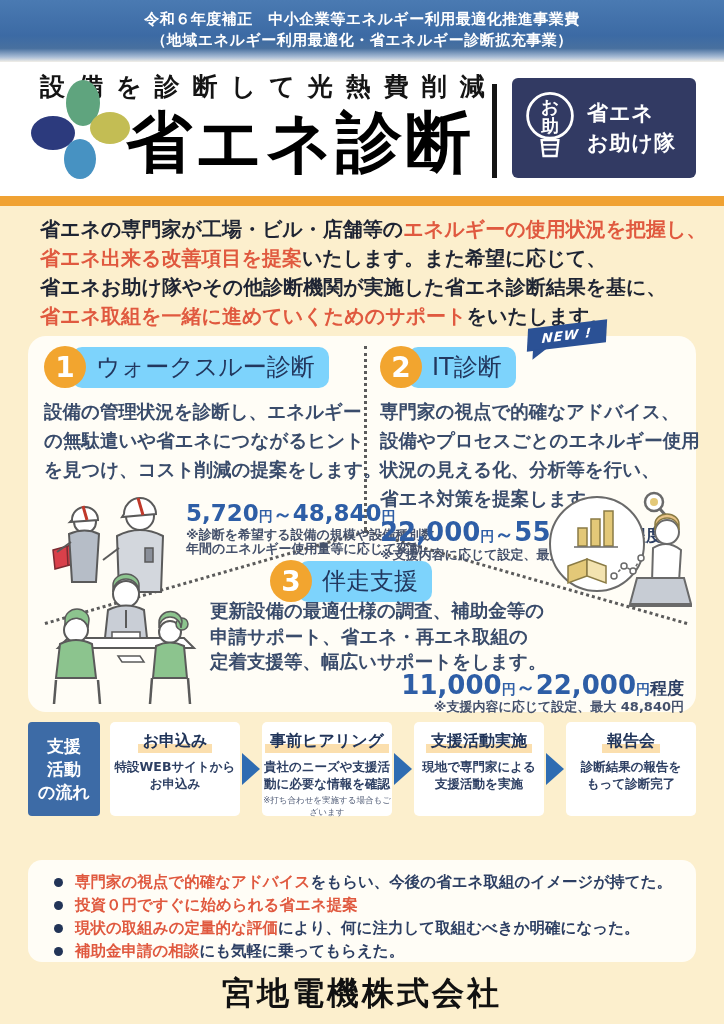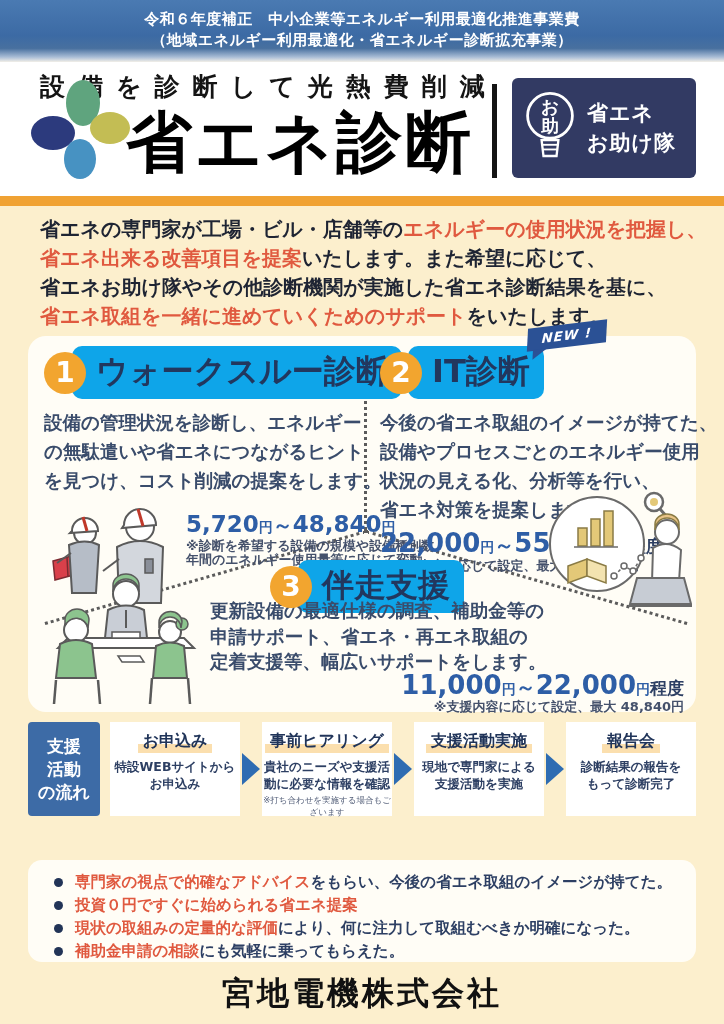--- a/index.html
+++ b/index.html
@@ -34,22 +34,22 @@
   
   .main-box { position:absolute; left:28px; top:336px; width:668px; height:376px; background:#fffdf6; border-radius:18px; }
   .vdot { position:absolute; left:336px; top:10px; height:184px; width:0; border-left:3px dotted #5b5b5b; }
   .diag { position:absolute; top:194px; width:334px; height:0; border-top:3px dotted #5b5b5b; transform-origin:left center; }
   .diag-left  { left:338px; transform:rotate(164deg); }
   .diag-right { left:338px; transform:rotate(16deg); }
 
   .svc-head { display:flex; align-items:center; }
   .num-badge { width:42px; height:42px; border-radius:50%; background:#f2a52f; color:#fff; font-size:28px; font-weight:800;
     display:flex; align-items:center; justify-content:center; z-index:2; flex:0 0 42px; }
-  .pill { margin-left:-14px; background:#0ea5e9; border-radius:10px; padding:4px 14px 5px 24px;
-    font-size:32px; font-weight:700; color:#22375e; white-space:nowrap; }
+  .pill { margin-left:-14px; background:#7dd3fc; border-radius:10px; padding:4px 14px 5px 24px;
+    font-size:24px; font-weight:400; color:#22375e; white-space:nowrap; }
   .svc-body { margin-top:9px; }
   .svc-body div { font-size:18.5px; font-weight:600; color:#3a4c6b; line-height:29px; white-space:nowrap; }
 
   .service-1 { position:absolute; left:16px; top:10px; width:324px; }
   .service-2 { position:absolute; left:352px; top:10px; width:310px; }
 
   .price-line { white-space:nowrap; color:#2e5ea6; font-weight:800; }
   .p-num { font-size:26px; }
   .p-yen { font-size:14px; }
   .p-tilde { font-size:20px; }
@@ -74,21 +74,21 @@
 
   .illus-workers { width:142px; height:112px; flex:0 0 142px; }
   .illus-it { position:absolute; left:514px; top:150px; width:150px; height:130px; }
   .illus-meeting { position:absolute; left:10px; top:236px; width:170px; height:136px; }
 
   
   .flow { position:absolute; left:28px; top:722px; width:668px; height:94px; display:flex; }
   .flow-label { width:72px; background:#3d6ba6; border-radius:4px; color:#fff; font-size:17px; font-weight:800;
     display:flex; flex-direction:column; align-items:center; justify-content:center; line-height:23px; flex:0 0 72px; }
   .flow-steps { flex:1; display:flex; align-items:stretch; margin-left:10px; }
-  .flow-step { flex:1; background:#fff; border-radius:0; text-align:center; padding-top:9px; }
+  .flow-step { flex:1; background:#fff; border-radius:5px; text-align:center; padding-top:9px; }
   .step-title { display:inline-block; font-size:16px; font-weight:800; color:#203459;
     background:linear-gradient(transparent 58%, #fbdfae 58%); padding:0 5px 1px 5px; }
   .step-line { font-size:12.5px; font-weight:600; color:#2d3f63; line-height:17px; }
   .step-line:first-of-type { margin-top:5px; }
   .step-note { font-size:8.5px; color:#55607a; margin-top:3px; }
   .flow-arrow { width:0; height:0; border-top:16px solid transparent; border-bottom:16px solid transparent;
     border-left:18px solid #2e6cb2; align-self:center; margin:0 2px; flex:0 0 auto; }
 
   
   .voices-heading { position:absolute; left:28px; top:820px; font-size:23px; font-weight:800; color:#1f3055;
@@ -200,21 +200,21 @@
       </div>
     </div>
 
     <div class="service-2">
       <div class="svc-head">
         <div class="num-badge">2</div>
         <div class="pill">IT診断</div>
         <div class="new-badge">NEW !</div>
       </div>
       <div class="svc-body">
-        <div>今後の省エネ取組のイメージが持てた、</div>
+        <div>専門家の視点で的確なアドバイス、</div>
         <div>設備やプロセスごとのエネルギー使用</div>
         <div>状況の見える化、分析等を行い、</div>
         <div>省エネ対策を提案します。</div>
       </div>
       <div class="price-line svc2-price">
         <span class="p-num">22,000</span><span class="p-yen">円</span><span class="p-tilde">～</span><span class="p-num">55,000</span><span class="p-yen">円</span><span class="p-suffix">程度</span>
       </div>
       <div class="price-note">※支援内容に応じて設定、最大 220,000円</div>
     </div>
 

